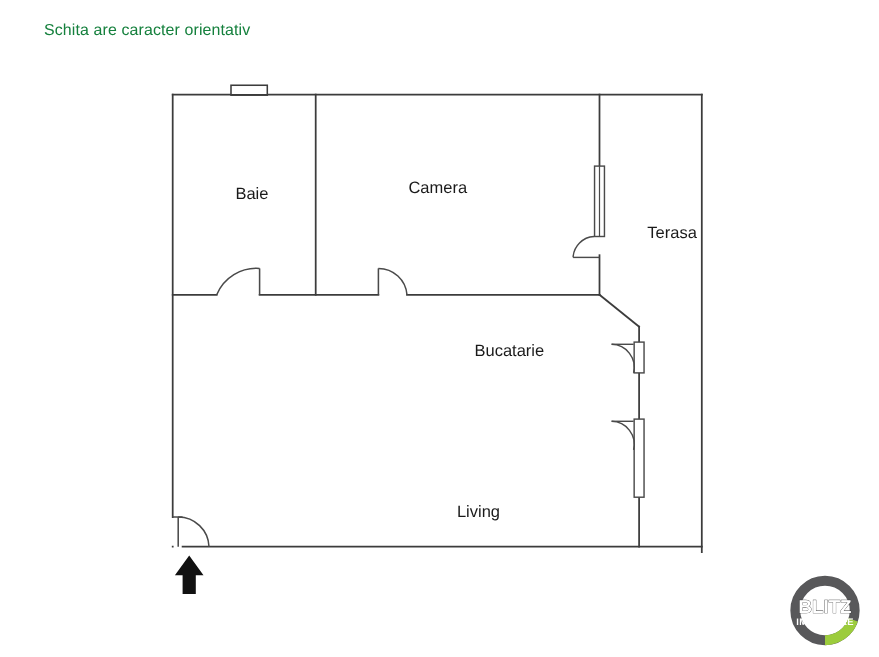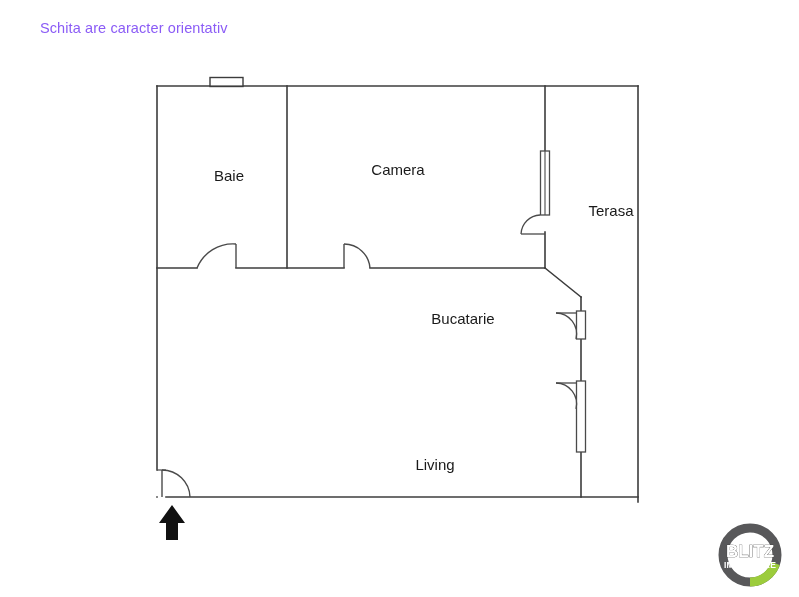--- a/index.html
+++ b/index.html
@@ -19,21 +19,21 @@
     top: 0; left: 0;
     width: 799px;
     height: 597px;
     background: #ffffff;
   }
   #plan-title {
     position: absolute;
     left: 40px;
     top: 20px;
     font-size: 14.5px;
-    color: #8b5cf6;
+    color: #15803d;
     letter-spacing: 0.1px;
     white-space: nowrap;
   }
   #floorplan-svg {
     position: absolute;
     left: 0;
     top: 0;
   }
   .room-label {
     font-family: "Liberation Sans", sans-serif;

